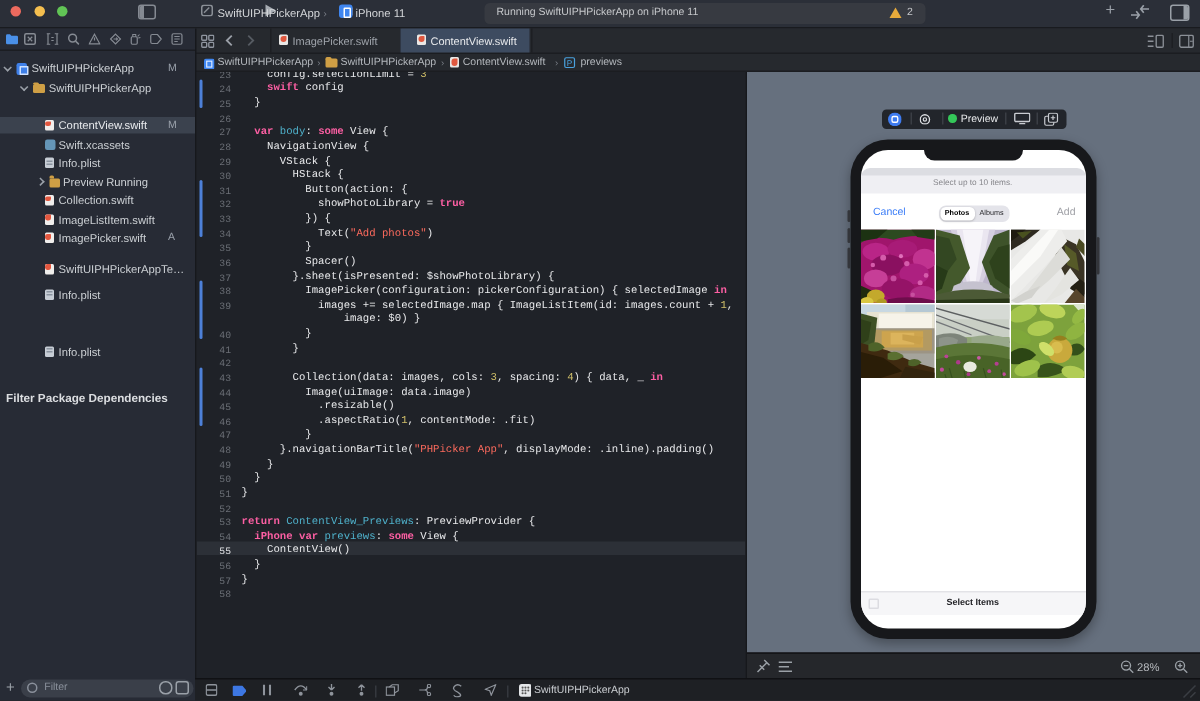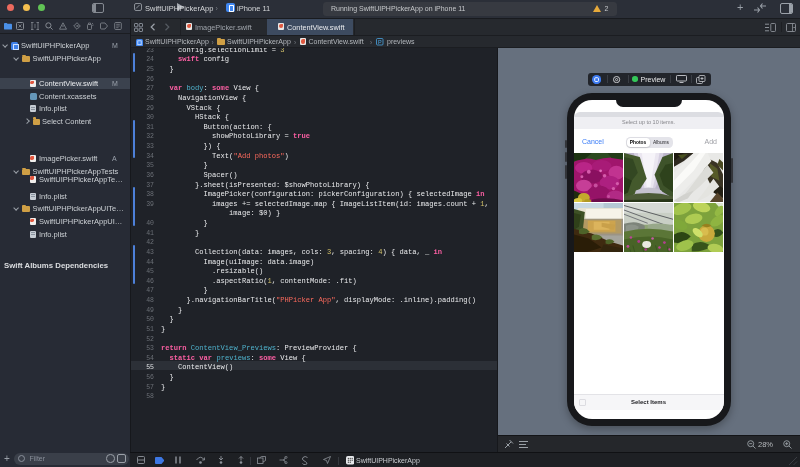--- a/index.html
+++ b/index.html
@@ -135,64 +135,58 @@
         <span class="icf" style="left:22px"></span>
         <span class="txt" style="left:32.5px">SwiftUIPHPickerApp</span>
       </div>
       <div class="row" style="top:44.4px;color:#e9ebee">
         <span class="icsw" style="left:30px"></span>
         <span class="txt" style="left:39px">ContentView.swift</span>
         <span class="badge">M</span>
       </div>
       <div class="row" style="top:57.0px;color:#ccd0d4">
         <span class="icassets" style="left:30px"></span>
-        <span class="txt" style="left:39px">Content.xcassets</span>
+        <span class="txt" style="left:39px">Swift.xcassets</span>
       </div>
       <div class="row" style="top:69.5px;color:#ccd0d4">
         <span class="icpl" style="left:30px"></span>
         <span class="txt" style="left:39px">Info.plist</span>
       </div>
       <div class="row" style="top:82.1px;color:#ccd0d4">
         <span class="trir" style="left:24.5px"></span>
         <span class="icf" style="left:32.5px"></span>
-        <span class="txt" style="left:42px">Select Content</span>
+        <span class="txt" style="left:42px">Preview Running</span>
+      </div>
+      <div class="row" style="top:94.6px;color:#ccd0d4">
+        <span class="icsw" style="left:30px"></span>
+        <span class="txt" style="left:39px">Collection.swift</span>
+      </div>
+      <div class="row" style="top:107.2px;color:#ccd0d4">
+        <span class="icsw" style="left:30px"></span>
+        <span class="txt" style="left:39px">ImageListItem.swift</span>
       </div>
       <div class="row" style="top:119.7px;color:#ccd0d4">
         <span class="icsw" style="left:30px"></span>
         <span class="txt" style="left:39px">ImagePicker.swift</span>
         <span class="badge">A</span>
       </div>
-      <div class="row" style="top:132.3px;color:#ccd0d4">
-        <span class="trid" style="left:13.5px"></span>
-        <span class="icf" style="left:22px"></span>
-        <span class="txt" style="left:32.5px">SwiftUIPHPickerAppTests</span>
-      </div>
       <div class="row" style="top:140px;color:#ccd0d4">
         <span class="icsw" style="left:30px"></span>
         <span class="txt" style="left:39px">SwiftUIPHPickerAppTe…</span>
       </div>
       <div class="row" style="top:157.4px;color:#ccd0d4">
         <span class="icpl" style="left:30px"></span>
         <span class="txt" style="left:39px">Info.plist</span>
       </div>
-      <div class="row" style="top:169.9px;color:#ccd0d4">
-        <span class="trid" style="left:13.5px"></span>
-        <span class="icf" style="left:22px"></span>
-        <span class="txt" style="left:32.5px">SwiftUIPHPickerAppUITe…</span>
-      </div>
-      <div class="row" style="top:182.5px;color:#ccd0d4">
-        <span class="icsw" style="left:30px"></span>
-        <span class="txt" style="left:39px">SwiftUIPHPickerAppUI…</span>
-      </div>
       <div class="row" style="top:195.0px;color:#ccd0d4">
         <span class="icpl" style="left:30px"></span>
         <span class="txt" style="left:39px">Info.plist</span>
       </div>
       <div class="row" style="top:226.2px;">
-        <span class="txt" id="sphead">Swift Albums Dependencies</span>
+        <span class="txt" id="sphead">Filter Package Dependencies</span>
       </div>
     </div>
 <div class="abs" id="filterbar">
   <div id="plus">+</div>
   <div id="ffield">
         <div class="mg"></div>
         <div class="ph">Filter</div>
         <div class="ic1"></div>
         <div class="ic2"></div>
       </div>
@@ -340,21 +334,21 @@
           Image(uiImage: data.image)
             .resizable()
             .aspectRatio(<span class="n">1</span>, contentMode: .fit)
           }
       }.navigationBarTitle(<span class="s">"PHPicker App"</span>, displayMode: .inline).padding()
     }
   }
 }
 
 <span class="k">return</span> <span class="t">ContentView_Previews</span>: PreviewProvider {
-  <span class="k">static</span> <span class="k">var</span> <span class="t">previews</span>: <span class="k">some</span> View {
+  <span class="k">iPhone</span> <span class="k">var</span> <span class="t">previews</span>: <span class="k">some</span> View {
     ContentView()
   }
 }</pre>
 </div>
 <style>
 #canvas{left:498px;top:48px;width:302px;height:387px;background:#66707e;}
 #ctoolbar{left:588px;top:73px;width:123px;height:12.5px;background:#22252b;border-radius:3px;}
 .csep{position:absolute;top:2.4px;width:1px;height:7.7px;background:#3a3e45;}
 #phone{left:566.5px;top:92.5px;width:164.5px;height:333px;background:#17181b;border-radius:25px;box-shadow:0 3px 8px rgba(0,0,0,0.3);}
 .nub{position:absolute;background:#33353a;}

